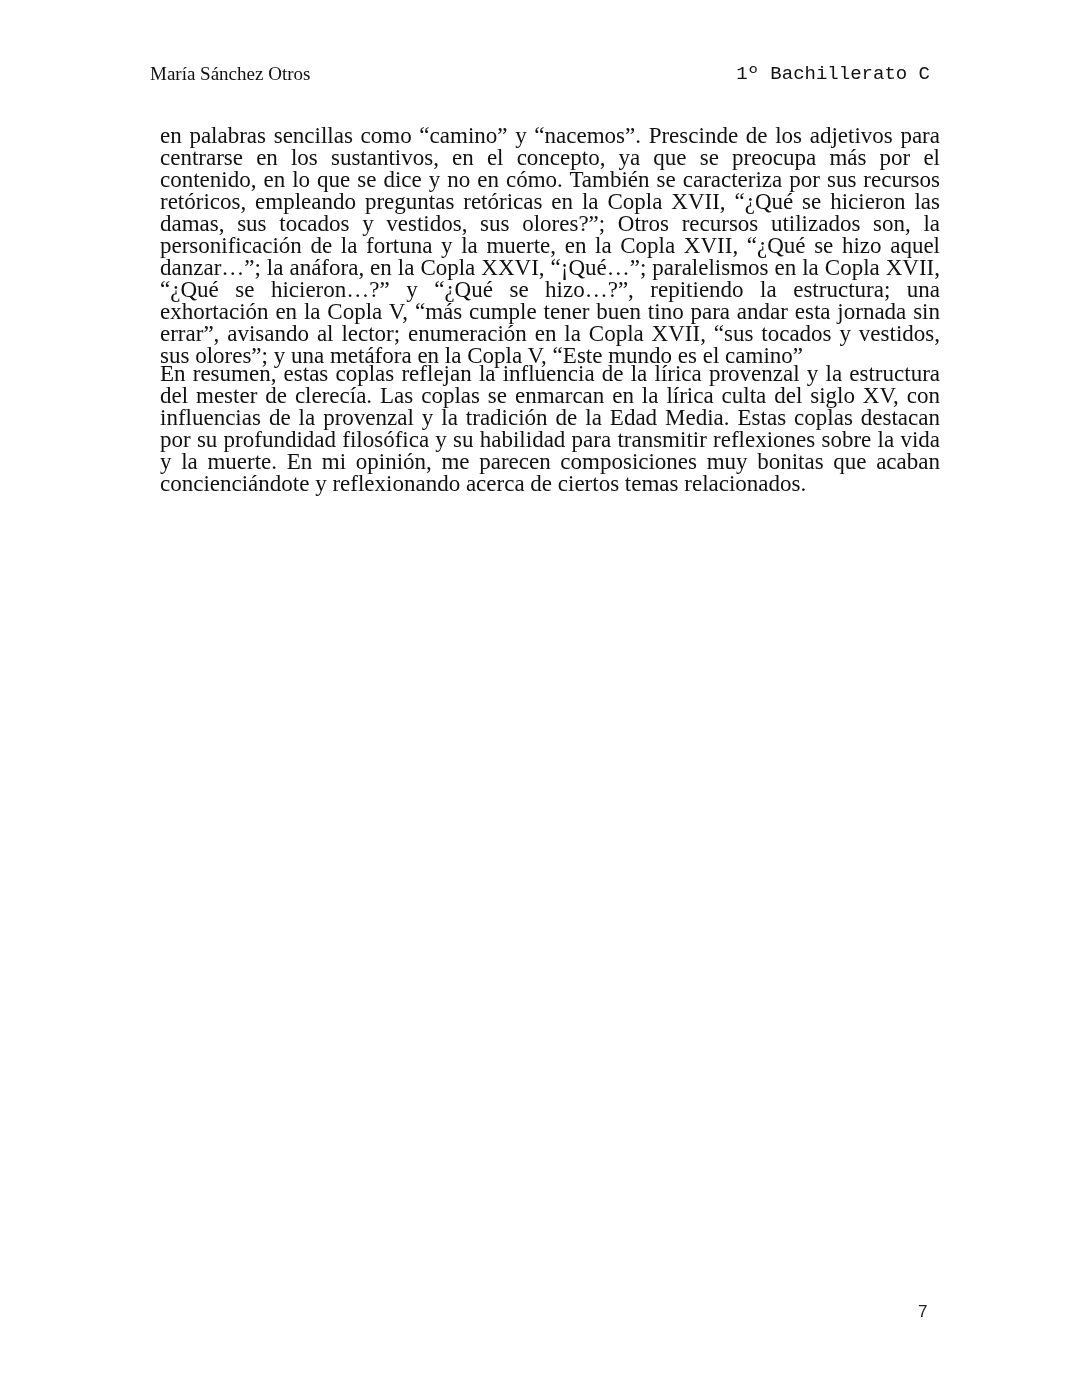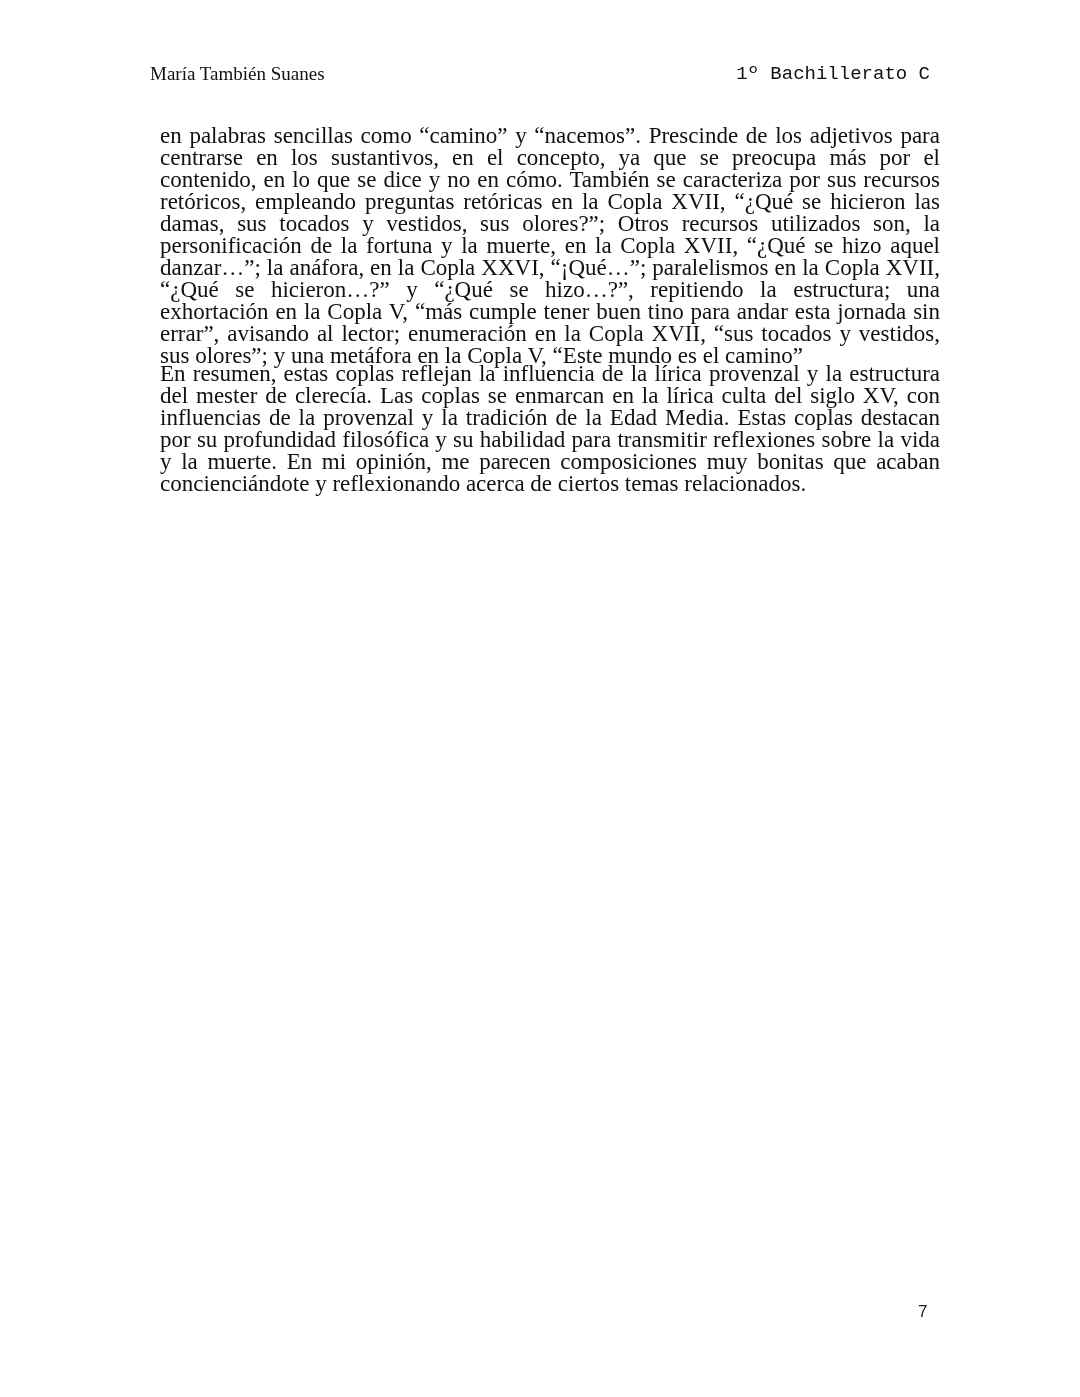--- a/index.html
+++ b/index.html
@@ -49,21 +49,21 @@
       top: 1302px;
       font-family: "Liberation Sans", "DejaVu Sans", sans-serif;
       font-size: 17px;
       line-height: 20px;
       color: #222222;
     }
   </style>
 </head>
 <body>
 
-<div class="header-left">María También Suanes</div>
+<div class="header-left">María Sánchez Otros</div>
 <div class="header-right">1º Bachillerato C</div>
 
 <div class="body-text para-1">
   <p>en palabras sencillas como “camino” y “nacemos”. Prescinde de los adjetivos para centrarse en los sustantivos, en el concepto, ya que se preocupa más por el contenido, en lo que se dice y no en cómo. También se caracteriza por sus recursos retóricos, empleando preguntas retóricas en la Copla XVII, “¿Qué se hicieron las damas, sus tocados y vestidos, sus olores?”; Otros recursos utilizados son, la personificación de la fortuna y la muerte, en la Copla XVII, “¿Qué se hizo aquel danzar…”; la anáfora, en la Copla XXVI, “¡Qué…”; paralelismos en la Copla XVII, “¿Qué se hicieron…?” y “¿Qué se hizo…?”, repitiendo la estructura; una exhortación en la Copla V, “más cumple tener buen tino para andar esta jornada sin errar”, avisando al lector; enumeración en la Copla XVII, “sus tocados y vestidos, sus olores”; y una metáfora en la Copla V, “Este mundo es el camino”</p>
 </div>
 
 <div class="body-text para-2">
   <p>En resumen, estas coplas reflejan la influencia de la lírica provenzal y la estructura del mester de clerecía. Las coplas se enmarcan en la lírica culta del siglo XV, con influencias de la provenzal y la tradición de la Edad Media. Estas coplas destacan por su profundidad filosófica y su habilidad para transmitir reflexiones sobre la vida y la muerte. En mi opinión, me parecen composiciones muy bonitas que acaban concienciándote y reflexionando acerca de ciertos temas relacionados.</p>
 </div>
 

